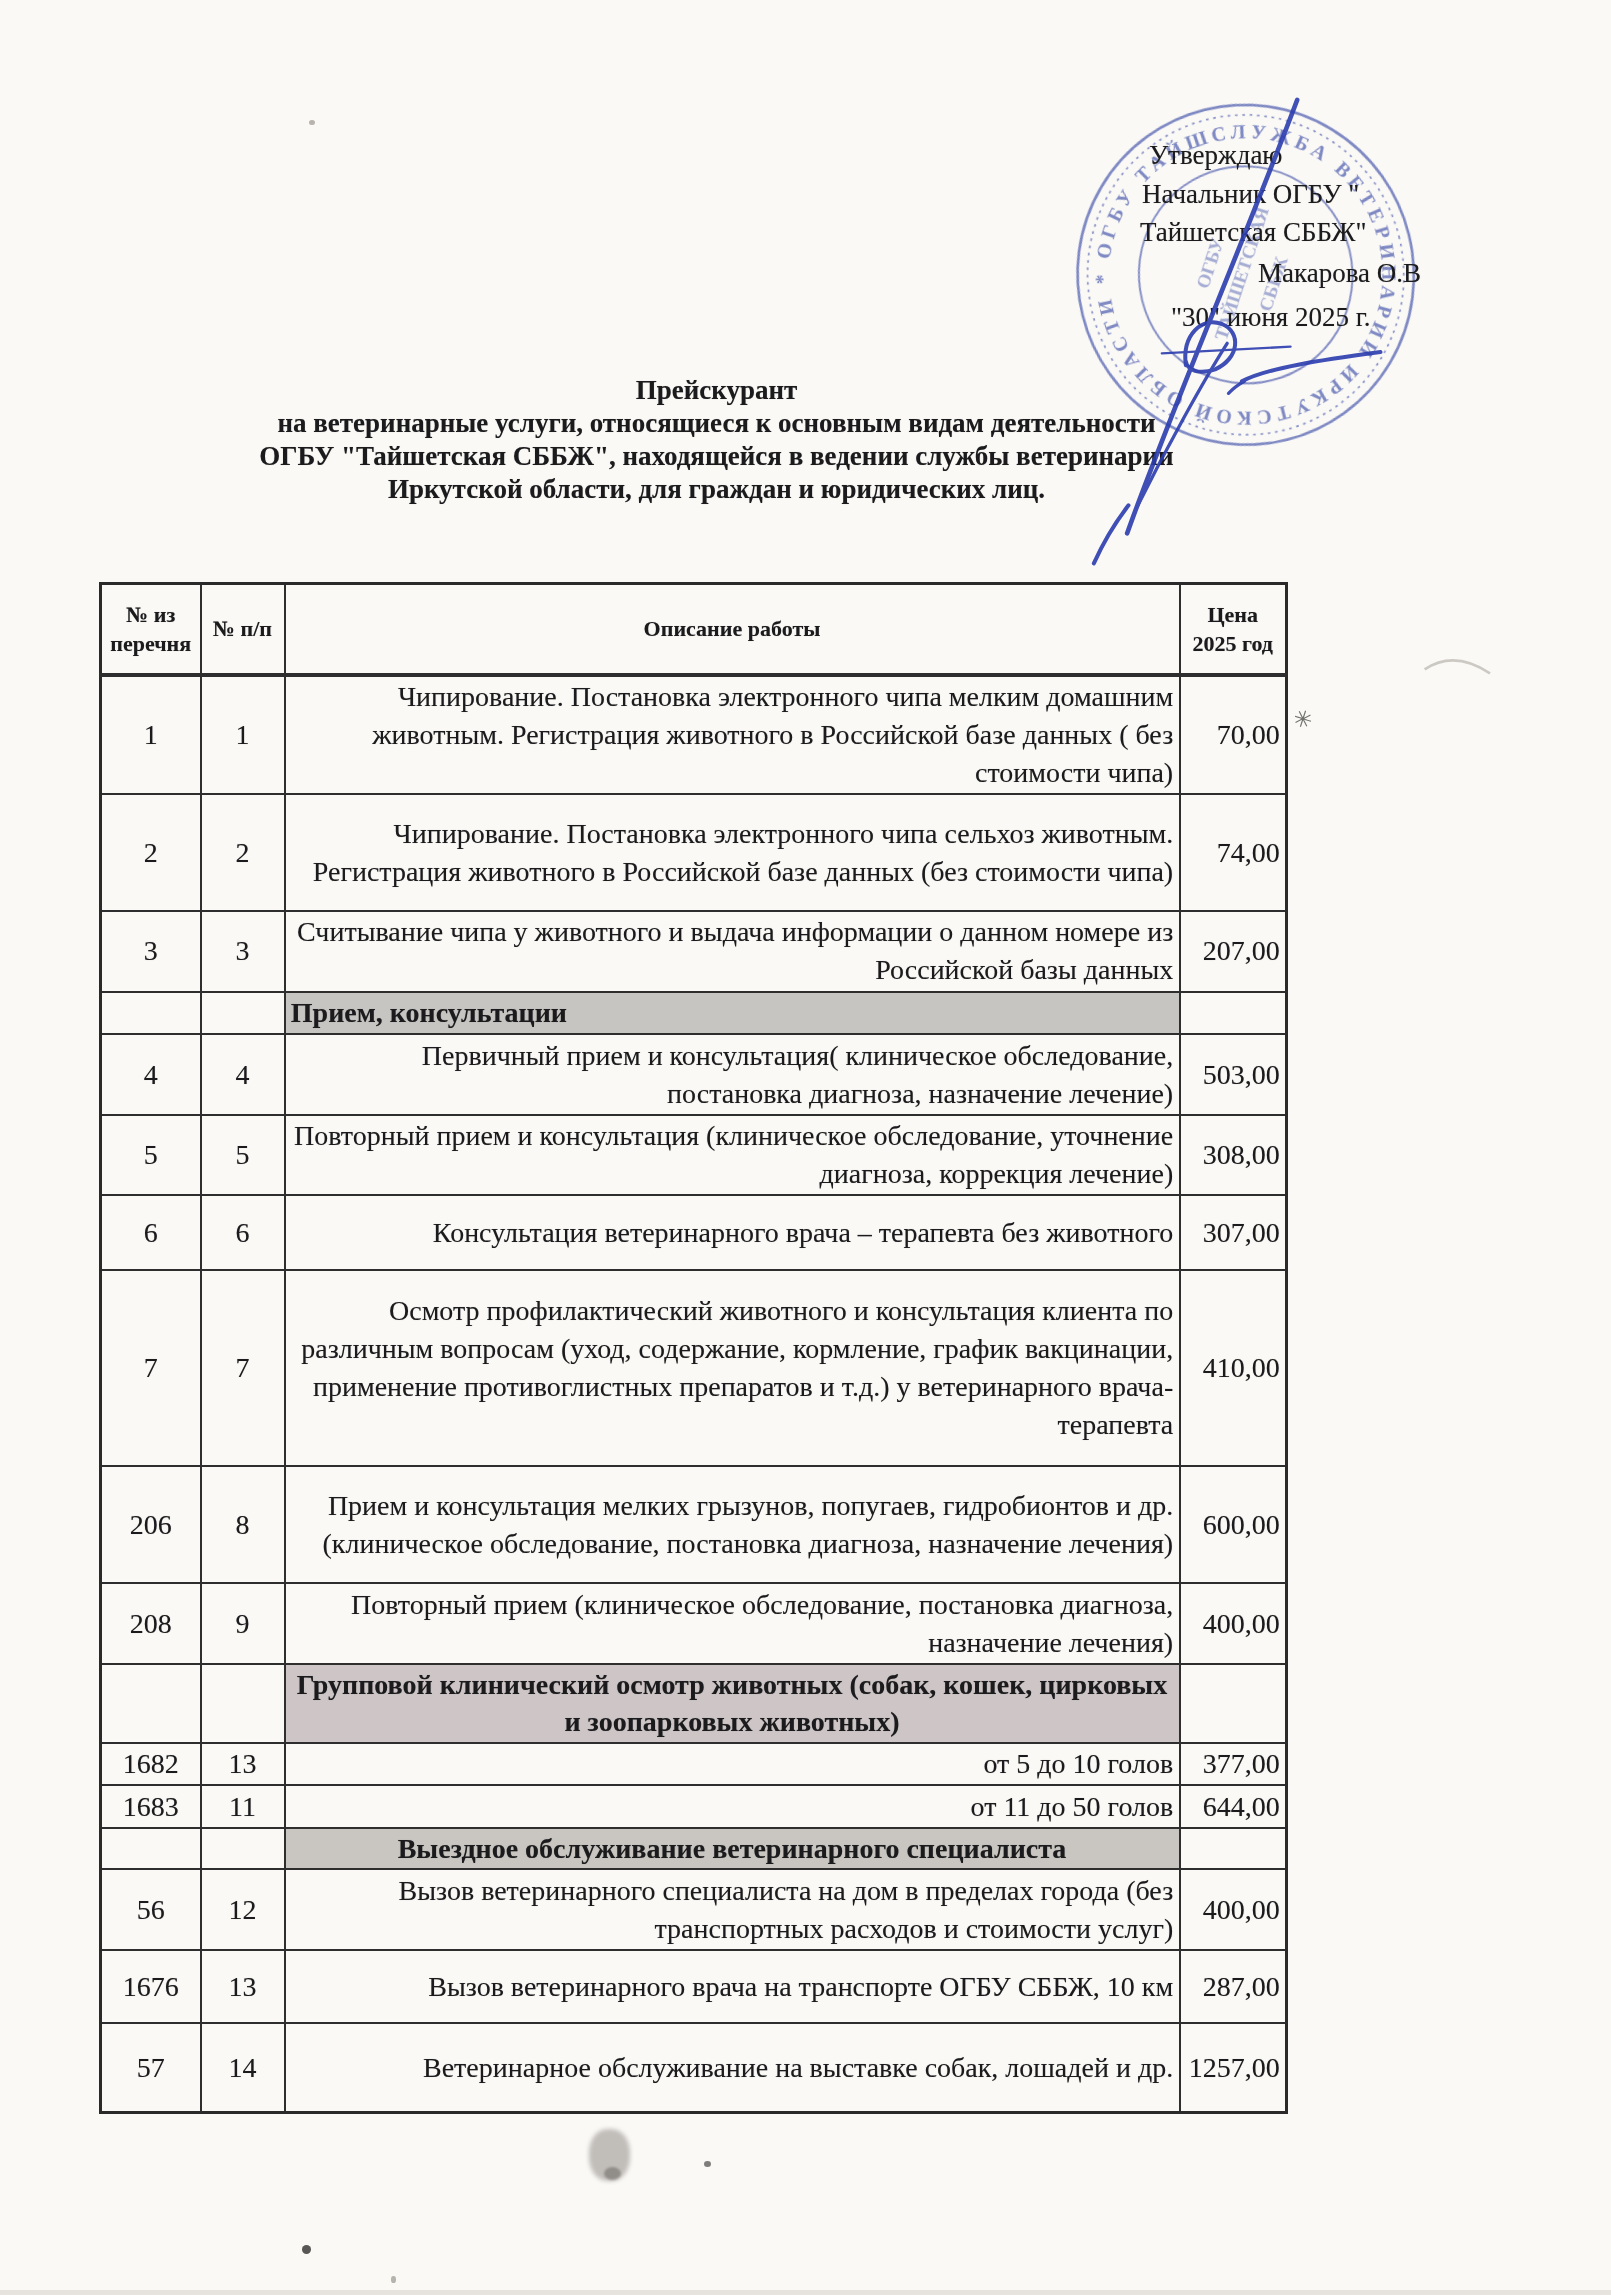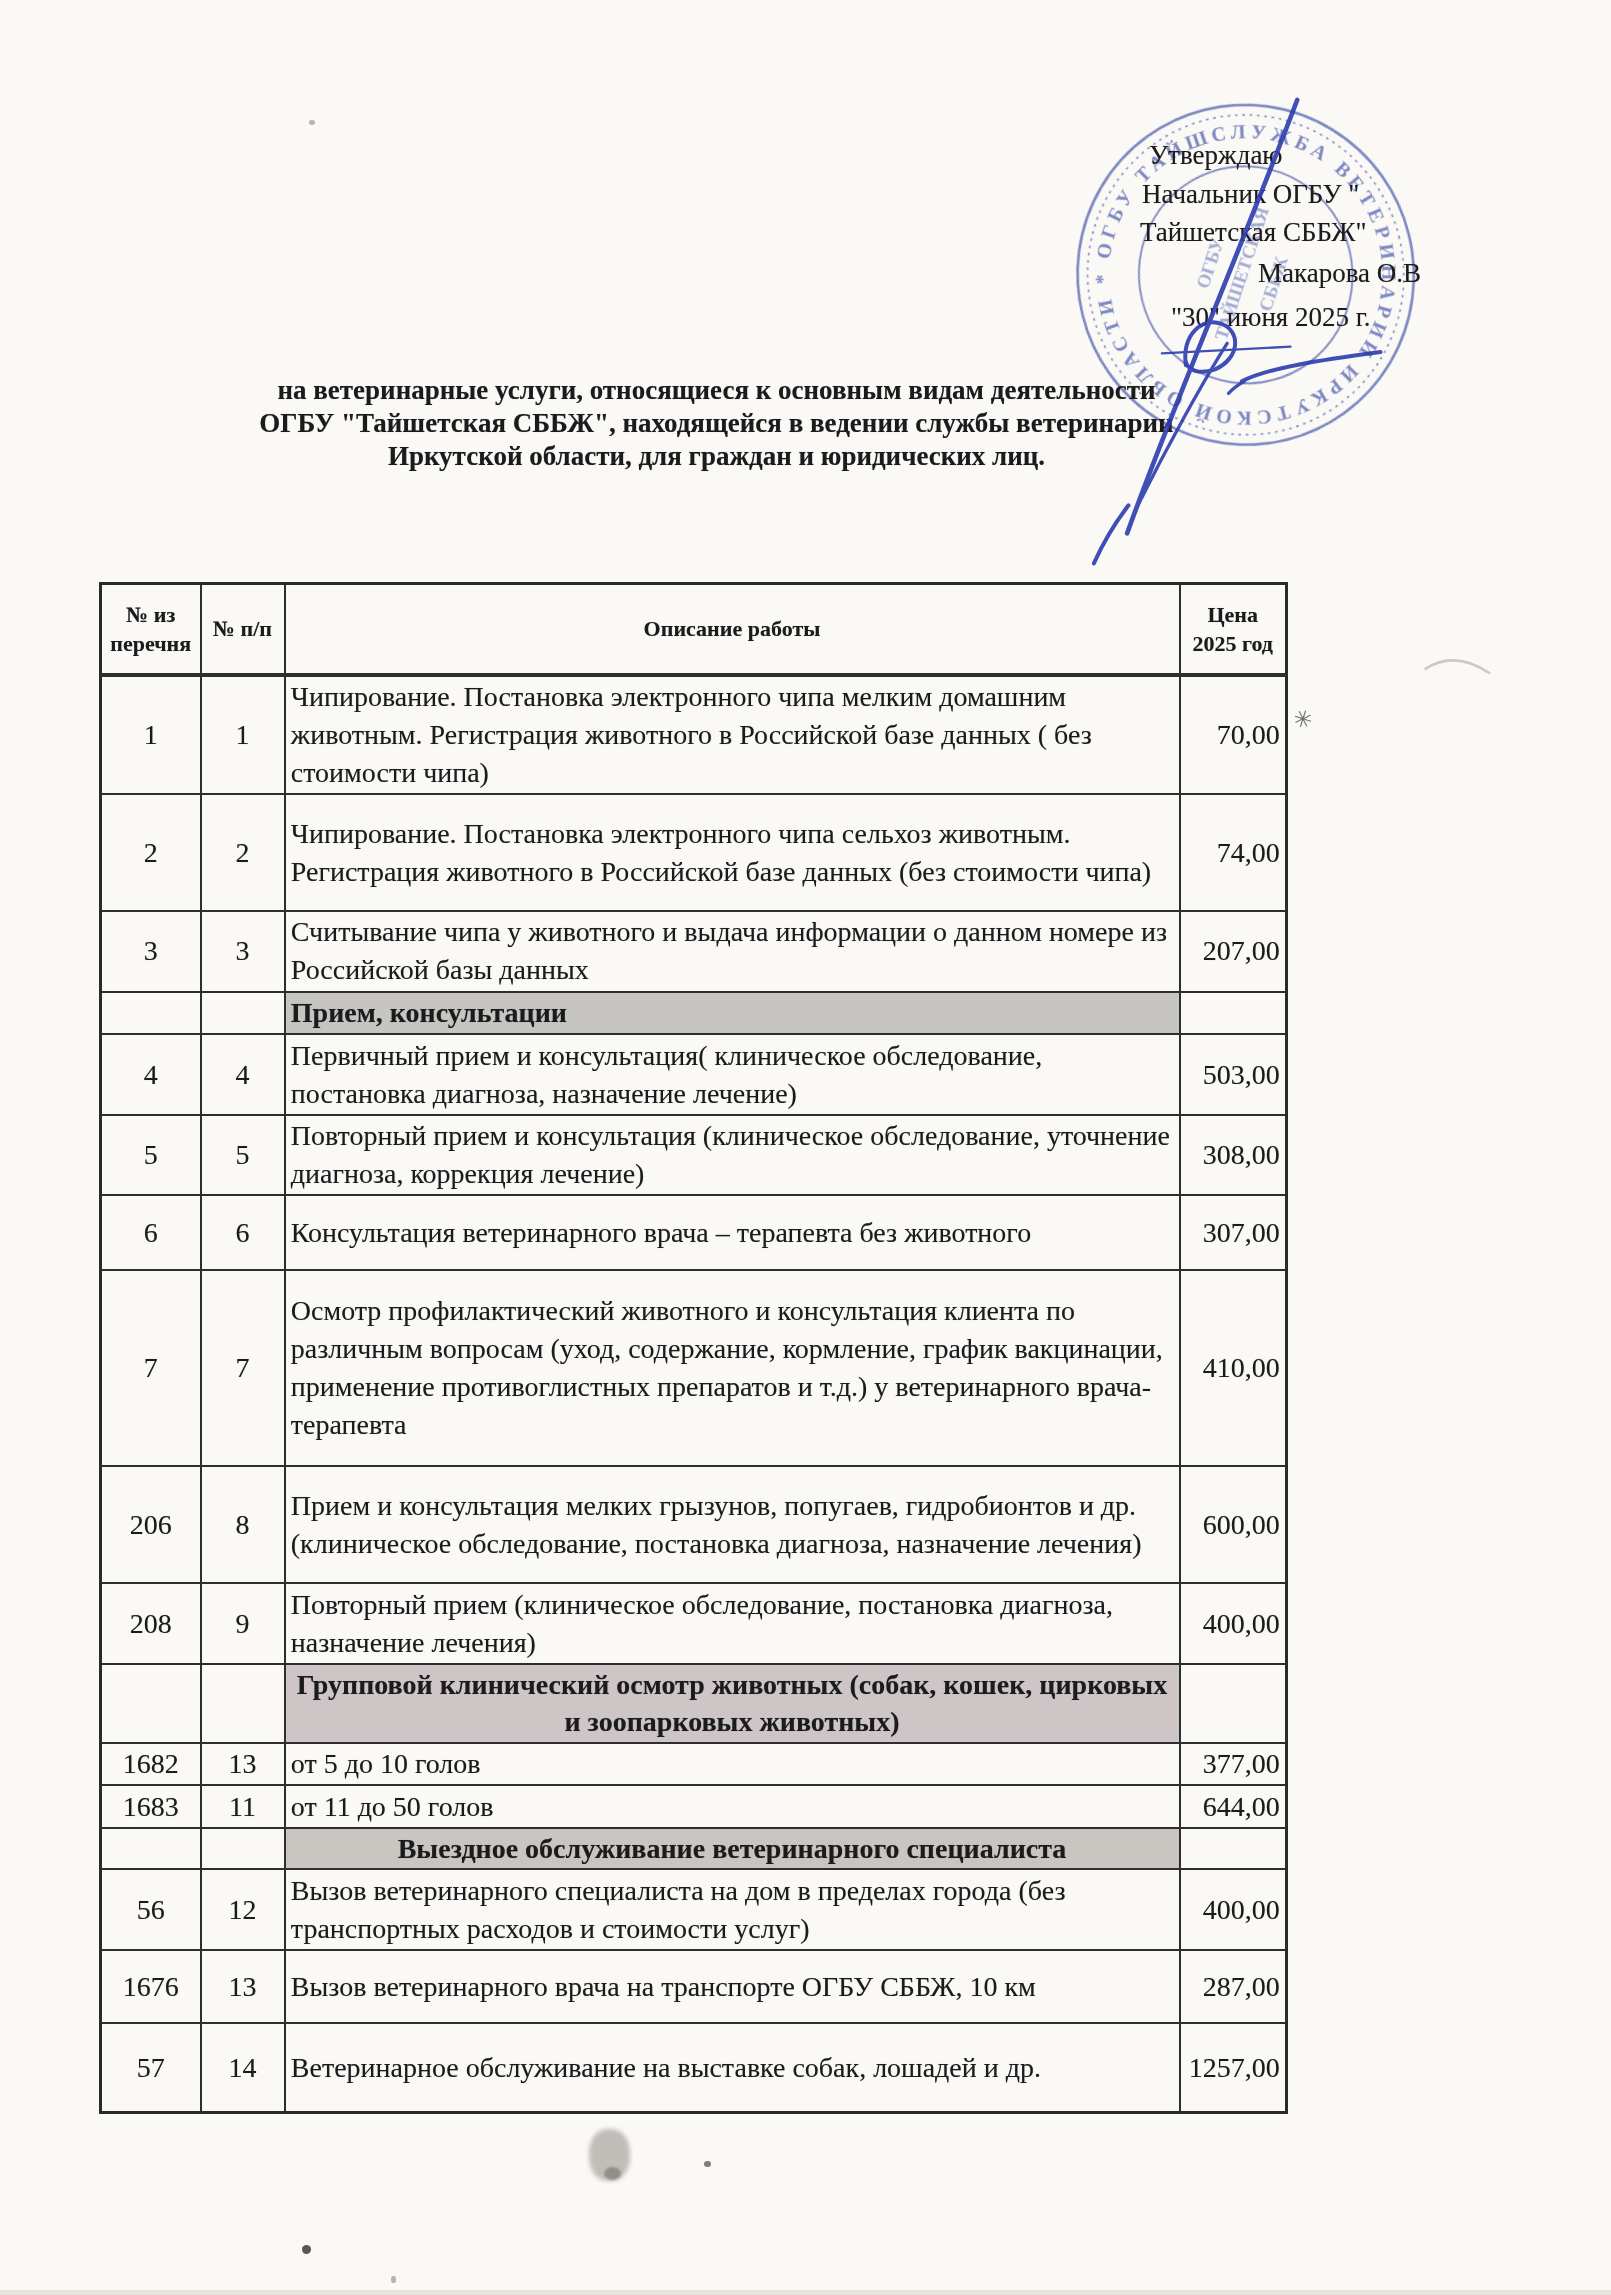--- a/index.html
+++ b/index.html
@@ -52,21 +52,21 @@
     border:2px solid #2e2e2e;
     padding:1.3px 5.3px;
     vertical-align:middle;
     overflow:hidden;
   }
   table.price{border:3.3px solid #2a2a2a;}
   table.price tr{border-top:2.7px solid #2f2f2f;}
   thead th{font-weight:700;font-size:22px;line-height:29px;text-align:center;border-bottom-width:4px !important;}
   th.vb{vertical-align:bottom;padding-bottom:14.7px;}
   td.c-num{text-align:center;}
-  td.c-desc{text-align:left;padding-left:8px;padding-right:9.3px;}
+  td.c-desc{text-align:right;padding-left:8px;padding-right:9.3px;}
   td.c-price{text-align:right;padding-right:5.3px;}
   tr.section td{height:100%;}
   td.band{background:#c7c5c2;font-weight:700;}
   td.band.left{text-align:left;padding-left:5.3px;}
   td.band.center{text-align:center;line-height:37px;}
   td.band.pinkish{background:#cdc5c6;}
   td.band.warm{background:#c9c6c1;}
 
   
   .artifact{position:absolute;z-index:4;pointer-events:none;}
@@ -117,20 +117,21 @@
 
   <div class="approval soft">
     <span class="ap1">Утверждаю</span>
     <span class="ap2">Начальник ОГБУ "</span>
     <span class="ap3">Тайшетская СББЖ"</span>
     <span class="ap4">Макарова О.В</span>
     <span class="ap5">"30" июня 2025 г.</span>
   </div>
 
   <div class="title soft">
+    <div>Прейскурант</div>
     <div>на ветеринарные услуги, относящиеся к основным видам деятельности</div>
     <div>ОГБУ "Тайшетская СББЖ", находящейся в ведении службы ветеринарии</div>
     <div>Иркутской области, для граждан и юридических лиц.</div>
   </div>
 
   <table class="price soft">
     <colgroup>
         <col class="c1">
         <col class="c2">
         <col class="c3">

